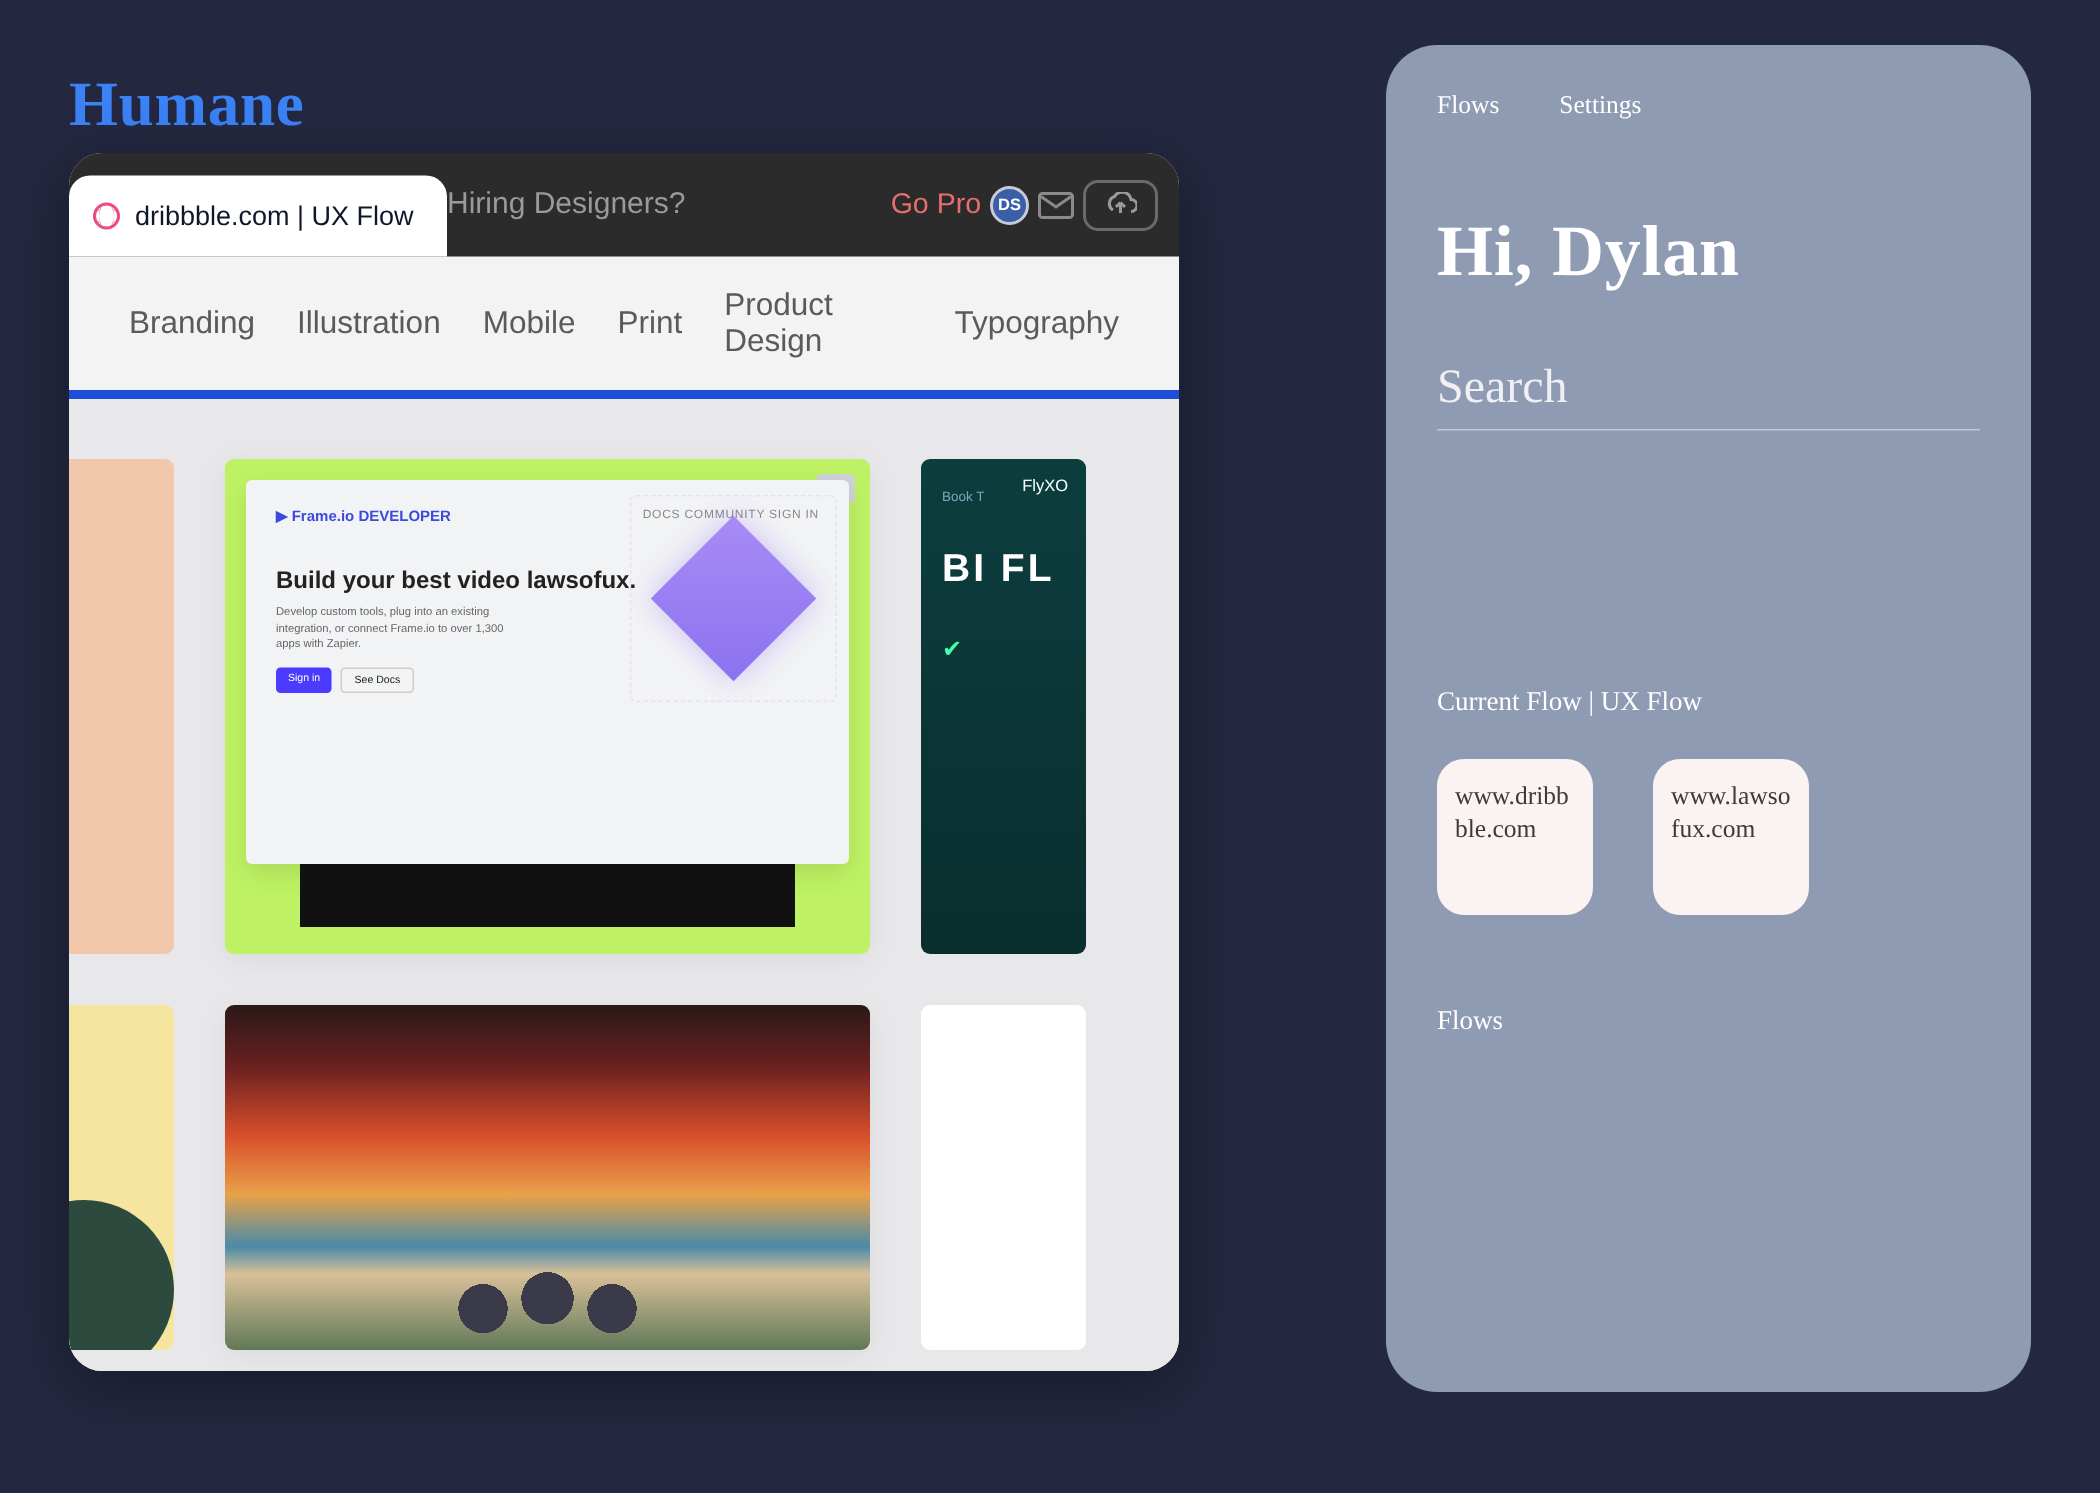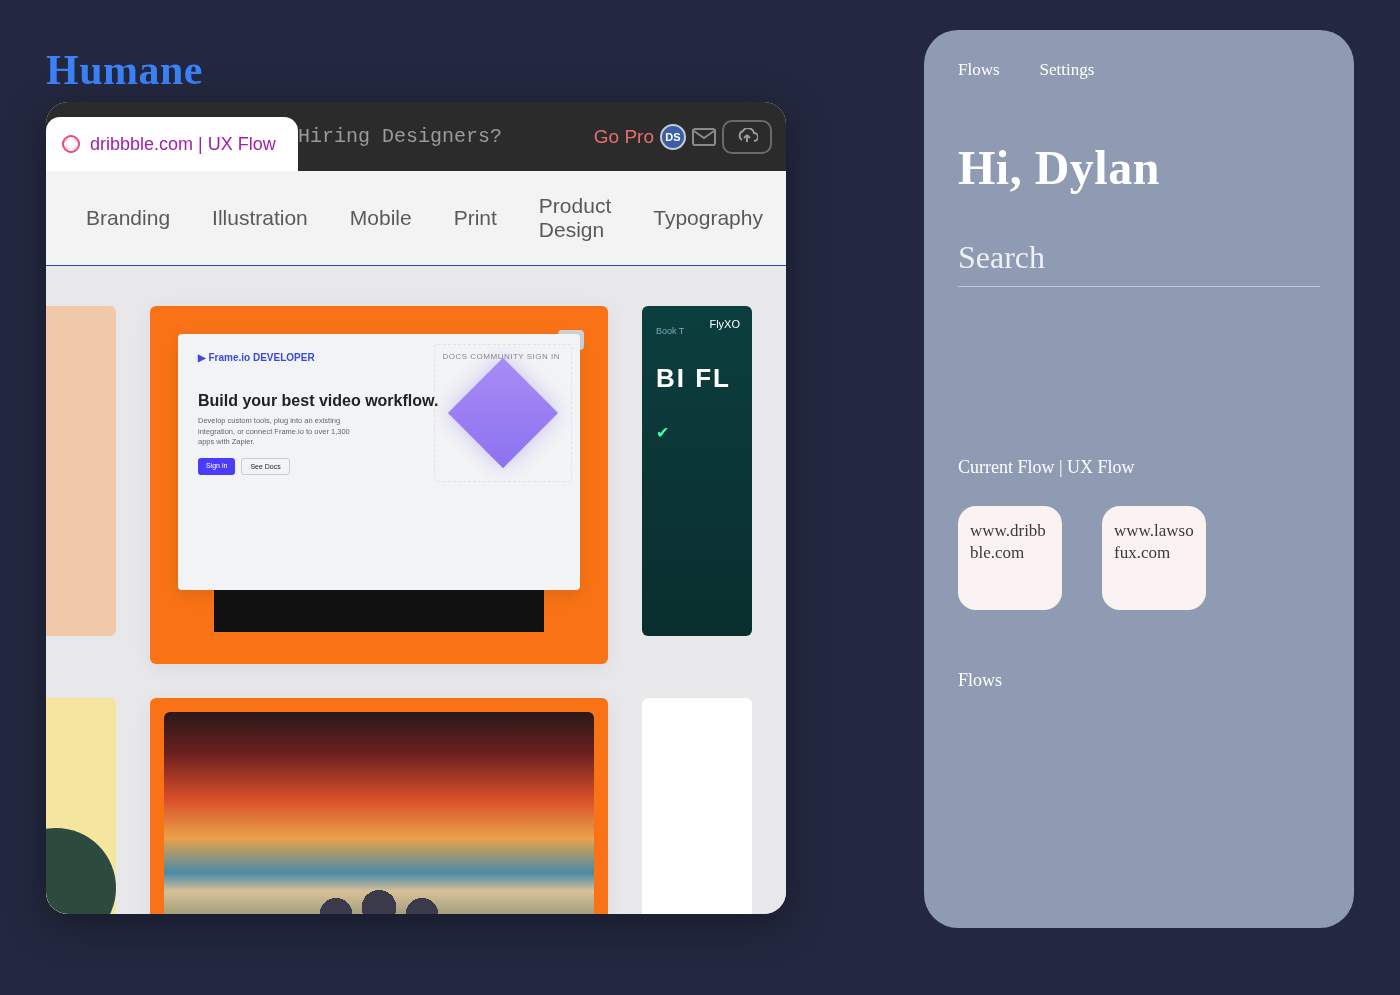--- a/index.html
+++ b/index.html
@@ -33,21 +33,21 @@
 
   .browser-chrome {
     height: 69px;
     background: #2b2b2b;
     display: flex;
     align-items: center;
     position: relative;
   }
   .tab {
     background: #fff;
-    color: #a21caf;
+    color: #0f172a;
     height: 54px;
     margin-top: 15px;
     margin-left: 0;
     padding: 0 22px 0 16px;
     display: flex;
     align-items: center;
     gap: 10px;
     border-top-left-radius: 14px;
     border-top-right-radius: 14px;
     font-size: 18px;
@@ -70,21 +70,21 @@
     display: flex;
     align-items: center;
     gap: 6px;
     font-family: -apple-system, Helvetica, Arial, sans-serif;
   }
   .hiring {
     position: absolute;
     left: 252px;
     color: #9a9a9a;
     font-size: 20px;
-    font-family: Liberation Mono, monospace;
+    font-family: Liberation Sans, sans-serif;
   }
   .gopro { color: #e86e6e; font-size: 19px; }
   .avatar-ds {
     width: 26px; height: 26px; border-radius: 50%;
     background: linear-gradient(#3a5ea8,#3a5ea8);
     color: #fff; font-size: 11px; font-weight: 700;
     display:flex; align-items:center; justify-content:center;
     border: 2px solid #c7cbd6;
     font-family: -apple-system, Helvetica, Arial, sans-serif;
   }
@@ -93,39 +93,38 @@
     border: 2px solid #6a6a6a;
     border-radius: 10px;
     padding: 6px 12px;
   }
 
   .categories {
     height: 95px;
     background: #f3f3f4;
     display: flex;
     align-items: center;
-    gap: 42px;
+    gap: 28px;
     padding: 0 40px;
     font-family: -apple-system, Helvetica, Arial, sans-serif;
     font-size: 21px;
     color: #5a5a5a;
-    border-bottom: 1px solid #1d4ed8;
+    border-bottom: 6px solid #1d4ed8;
   }
 
   .shots-area {
     position: relative;
     background: #e8e8ea;
     height: calc(100% - 69px - 95px);
     padding-top: 40px;
   }
   .row { display:flex; gap: 34px; padding: 0 0 34px 0; }
   .shot-card {
-    background: #f97316;
+    background: #bef264;
     border-radius: 6px;
-    padding: 14px;
     box-shadow: 0 4px 20px rgba(0,0,0,.06);
   }
   .thumb-left1 {
     width: 90px; height: 330px;
     background: #f2c8ab;
     border-radius: 6px;
     margin-left: -20px;
   }
   .thumb-center {
     width: 430px; height: 330px;
@@ -305,21 +304,21 @@
   <div class="shots-area">
     <div class="row">
       <div class="thumb-left1"></div>
 
       <div class="shot-card">
         <div class="thumb-center">
           <span class="vid-badge"></span>
           <div class="frameio">
             <div class="logo">▶ Frame.io DEVELOPER</div>
             <div class="nav">DOCS   COMMUNITY   SIGN IN</div>
-            <h3>Build your best video workflow.</h3>
+            <h3>Build your best video lawsofux.</h3>
             <p>Develop custom tools, plug into an existing integration, or connect Frame.io to over 1,300 apps with Zapier.</p>
             <div class="btns">
               <span class="b1">Sign in</span>
               <span class="b2">See Docs</span>
             </div>
             <div class="cube"></div>
           </div>
           <div class="blackbar"></div>
         </div>
       </div>

